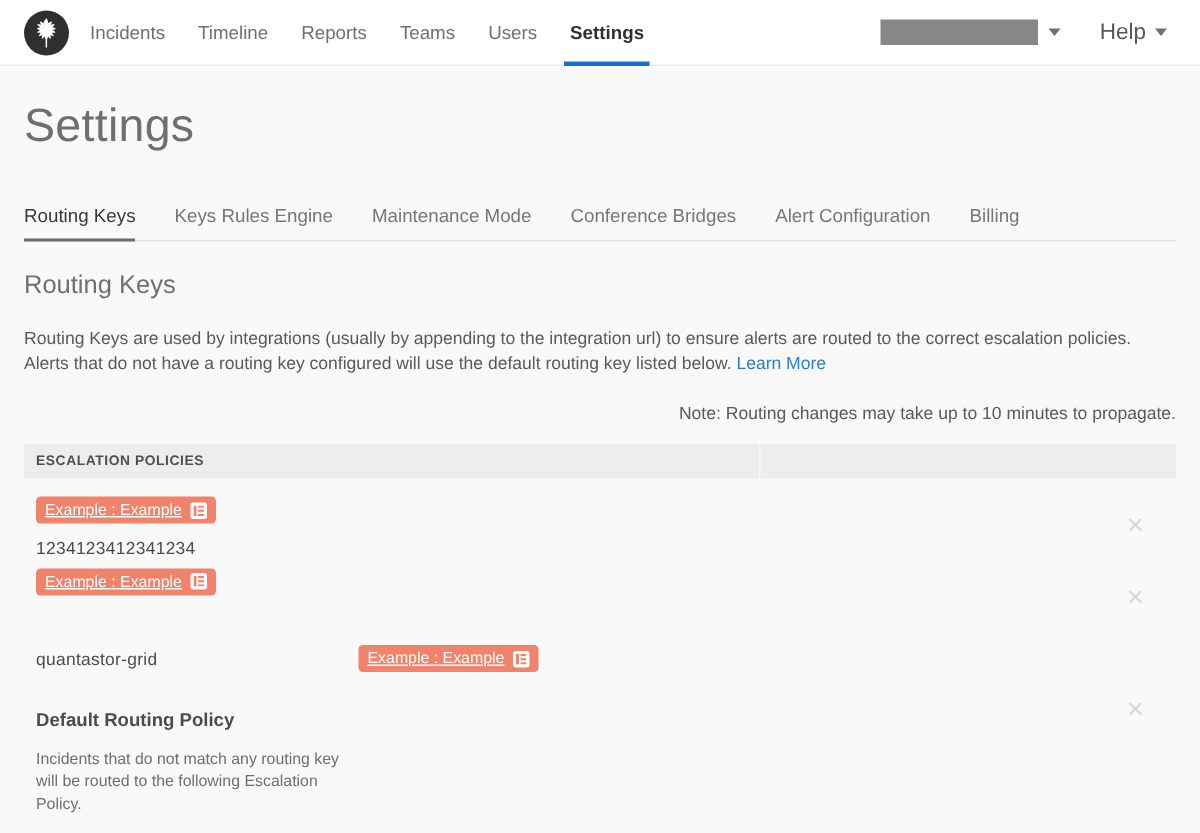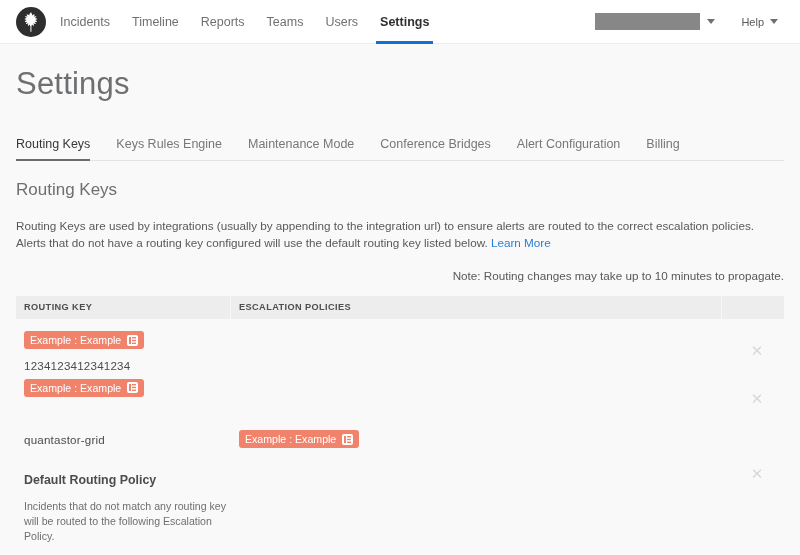--- a/index.html
+++ b/index.html
@@ -86,21 +86,21 @@
   .caret {
     width: 0; height: 0;
     border-left: 4px solid transparent;
     border-right: 4px solid transparent;
     border-top: 5px solid #6f7072;
   }
   .help-menu {
     display: flex;
     align-items: center;
     gap: 6px;
-    font-size: 11px;
+    font-size: 15px;
     color: #58595b;
     cursor: pointer;
     padding-right: 6px;
   }
 
   
   .page-wrap { padding: 0 16px; }
   .page-title {
     font-size: 31px;
     font-weight: normal;
@@ -222,20 +222,21 @@
     display: inline-flex;
     align-items: center;
     gap: 6px;
     background: #f1836c;
     color: #ffffff;
     font-size: 10.6px;
     border-radius: 3px;
     padding: 3px 6px;
     white-space: nowrap;
     cursor: pointer;
+    text-decoration: underline;
   }
   .badge-ico {
     width: 11px;
     height: 11px;
     border-radius: 2px;
     background: #ffffff;
     display: inline-flex;
     align-items: center;
     justify-content: center;
     flex: none;
@@ -319,21 +320,20 @@
   <h2 class="section-title">Routing Keys</h2>
 
   <p class="body-text"><span>Routing Keys are used by integrations (usually by appending to the integration url) to ensure alerts are routed to the correct escalation policies. Alerts that do not have a routing key configured will use the default routing key listed below. </span><a class="link">Learn More</a></p>
 
   <p class="body-text note">Note: Routing changes may take up to 10 minutes to propagate.</p>
 
 
   <div class="table">
 
     <div class="thead">
-      <div class="th col-key">ROUTING KEY</div>
       <div class="th col-pol">ESCALATION POLICIES</div>
       <div class="th col-act"></div>
     </div>
 
     <div class="trow" style="min-height:38px;margin-top:2px;">
       <div class="td col-pol">
         <span class="badge">
           <span>Example : Example</span>
           <span class="badge-ico">
             <svg width="7" height="7" viewBox="0 0 7 7" aria-hidden="true">

